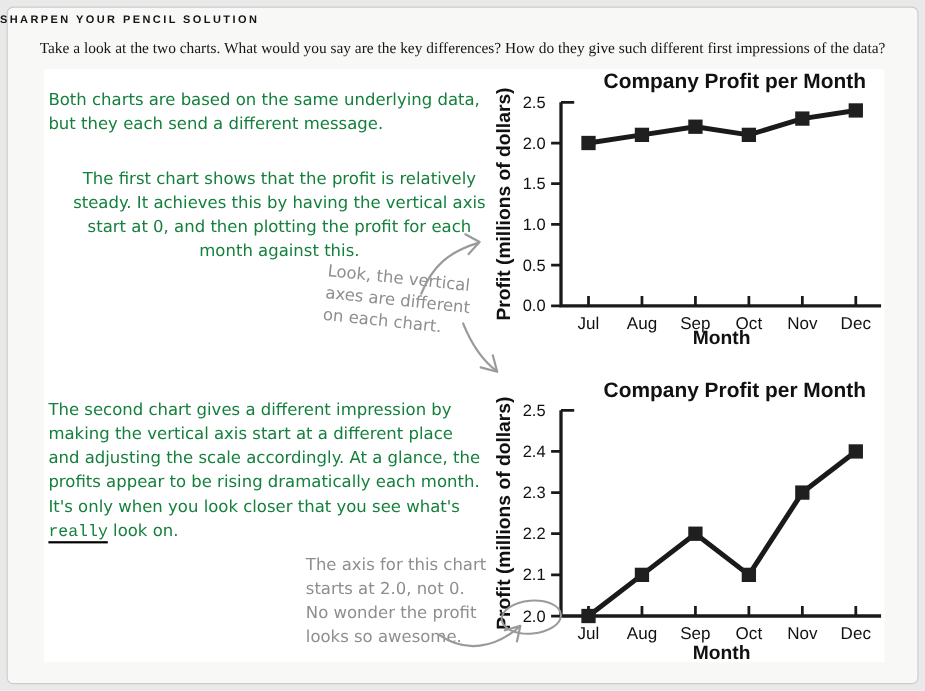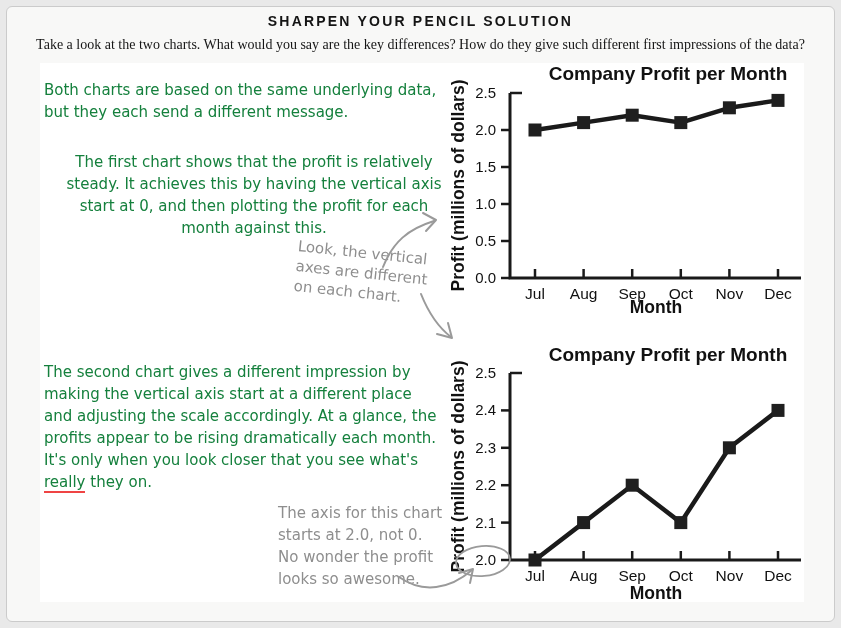--- a/index.html
+++ b/index.html
@@ -1,31 +1,31 @@
 <!DOCTYPE html>
 <html><head>
 <meta charset="utf-8">
 <style>
   html,body{margin:0;padding:0;}
   body{width:841px;height:628px;position:relative;overflow:hidden;
        background:#e9e9e9;font-family:"Liberation Sans",sans-serif;}
   .frame{position:absolute;left:6px;top:6px;right:6px;bottom:6px;
          background:#f8f8f7;border:1px solid #cbcbcb;border-radius:6px;}
-  .page-title{position:absolute;top:13px;left:0;right:0;text-align:center;
-         font-weight:700;font-size:14px;letter-spacing:2.2px;color:#141414;
+  .page-title{position:absolute;top:13px;left:0;right:0;text-align:left;
+         font-weight:700;font-size:10px;letter-spacing:2.2px;color:#141414;
          font-family:"Liberation Sans",sans-serif;white-space:nowrap;}
   .page-subtitle{position:absolute;top:37px;left:0;right:0;text-align:center;
          font-family:"Liberation Serif",serif;font-size:14px;color:#151515;white-space:nowrap;}
   .sheet{position:absolute;left:40px;top:63px;width:764px;height:539px;background:#ffffff;}
   .hand{position:absolute;font-family:"DejaVu Sans",sans-serif;color:#15803d;
         font-size:15px;line-height:22px;}
   .para1{left:44px;top:79px;width:410px;}
   .para2{left:44px;top:151px;width:420px;text-align:center;}
   .para3{left:44px;top:361px;width:440px;}
-  .uword{border-bottom:2px solid #ef4444;padding-bottom:0px;}
+  .uword{border-bottom:2px solid #000000;padding-bottom:0px;font-family:Liberation Mono, monospace;}
   .ann{position:absolute;font-family:"DejaVu Sans",sans-serif;color:#8e8e8e;font-size:15px;}
   .ann-axes{left:299px;top:236px;line-height:20px;transform:rotate(6deg);transform-origin:left top;}
   .ann-start{left:278px;top:502px;line-height:22px;}
   .chart{position:absolute;}
   .chart1{left:444px;top:62px;}
   .chart2{left:444px;top:340px;}
   svg text{font-family:"Liberation Sans",sans-serif;}
   .arrows{position:absolute;left:0;top:0;pointer-events:none;}
 </style>
 </head>
@@ -35,21 +35,21 @@
 
 <div class="page-title">SHARPEN YOUR PENCIL SOLUTION</div>
 <div class="page-subtitle">Take a look at the two charts. What would you say are the key differences? How do they give such different first impressions of the data?</div>
 
 <div class="sheet"></div>
 
 <div class="hand para1">Both charts are based on the same underlying data,<br>but they each send a different message.</div>
 <div class="hand para2">The first chart shows that the profit is relatively<br>steady. It achieves this by having the vertical axis<br>start at 0, and then plotting the profit for each<br>month against this.</div>
 <div class="hand para3">
   <span>The second chart gives a different impression by<br>making the vertical axis start at a different place<br>and adjusting the scale accordingly. At a glance, the<br>profits appear to be rising dramatically each month.<br>It's only when you look closer that you see what's</span><br>
-  <span class="uword">really</span><span> they on.</span>
+  <span class="uword">really</span><span> look on.</span>
 </div>
 
 <div class="ann ann-axes">Look, the vertical<br>axes are different<br>on each chart.</div>
 <div class="ann ann-start">The axis for this chart<br>starts at 2.0, not 0.<br>No wonder the profit<br>looks so awesome.</div>
 
 <svg class="chart chart1" width="368" height="262">
     <text x="224" y="18" text-anchor="middle" font-size="19" font-weight="bold" fill="#111">Company Profit per Month</text>
     <text x="20" y="123.5" text-anchor="middle" font-size="17.5" font-weight="bold" fill="#111" transform="rotate(-90 20 123.5)">Profit (millions of dollars)</text>
     <text x="212" y="251" text-anchor="middle" font-size="17.5" font-weight="bold" fill="#111">Month</text>
     <path d="M 66 31 V 216 H 357" stroke="#1a1a1a" stroke-width="3" fill="none"></path>

